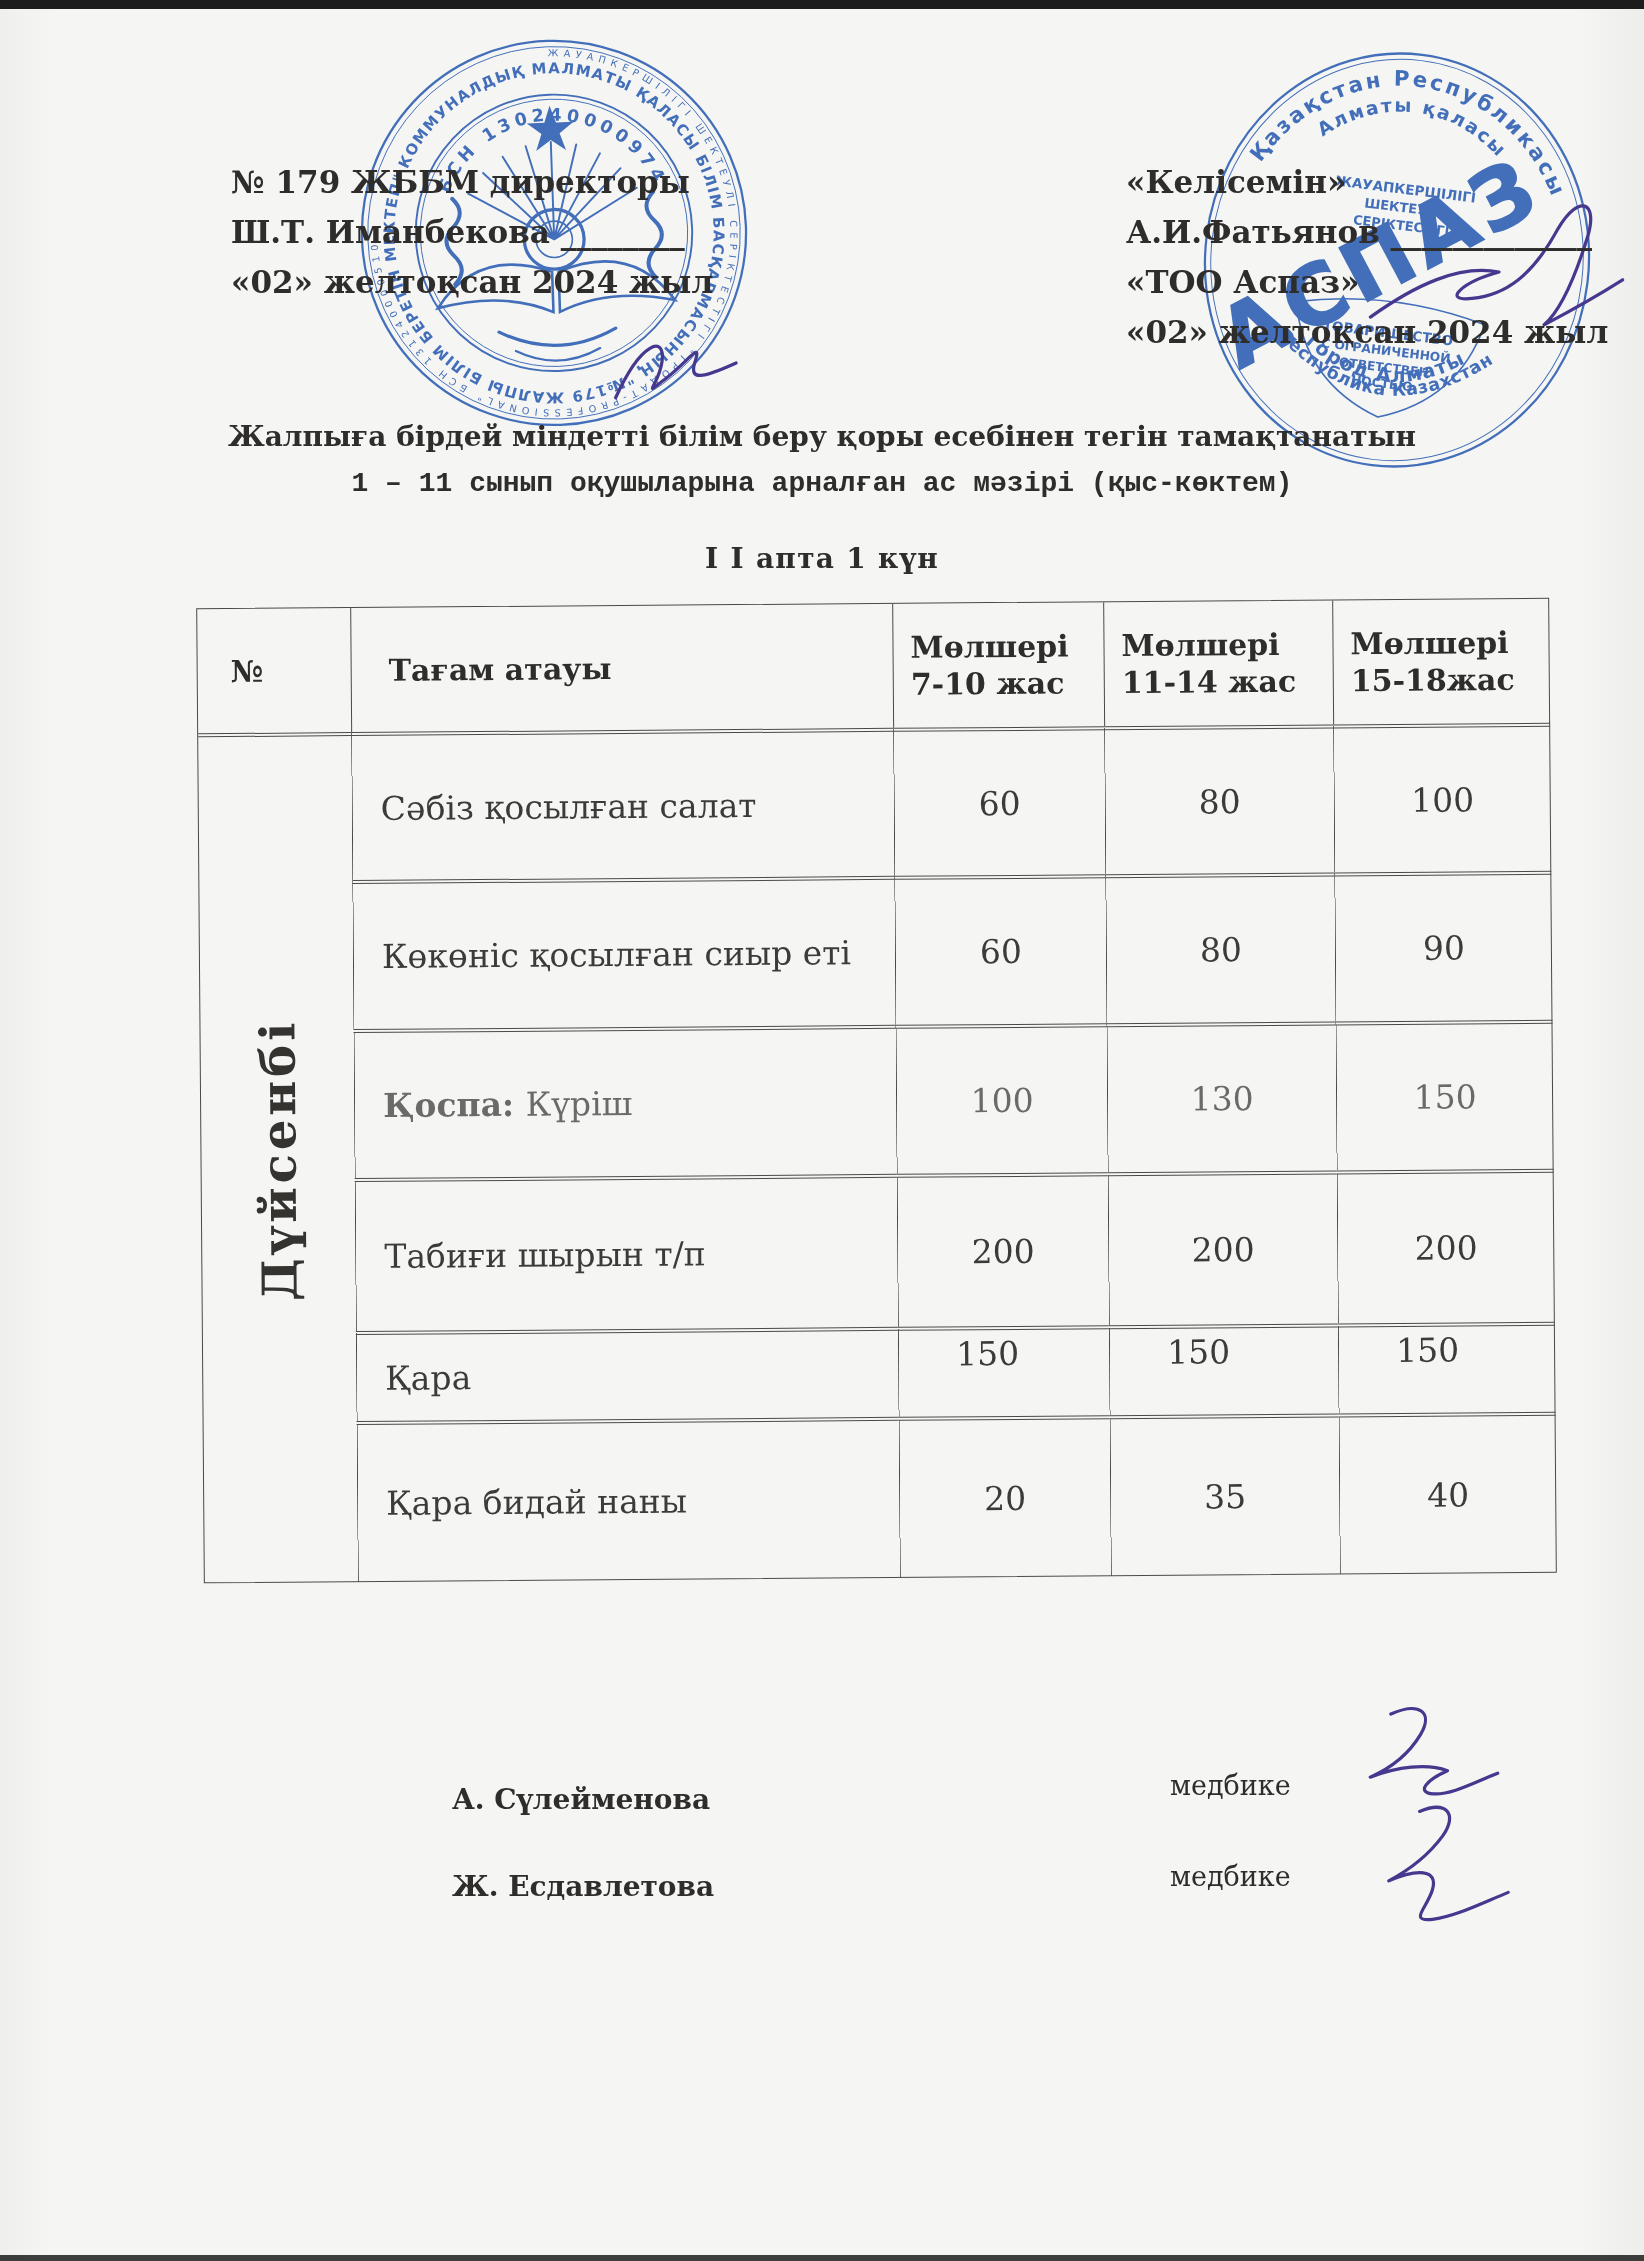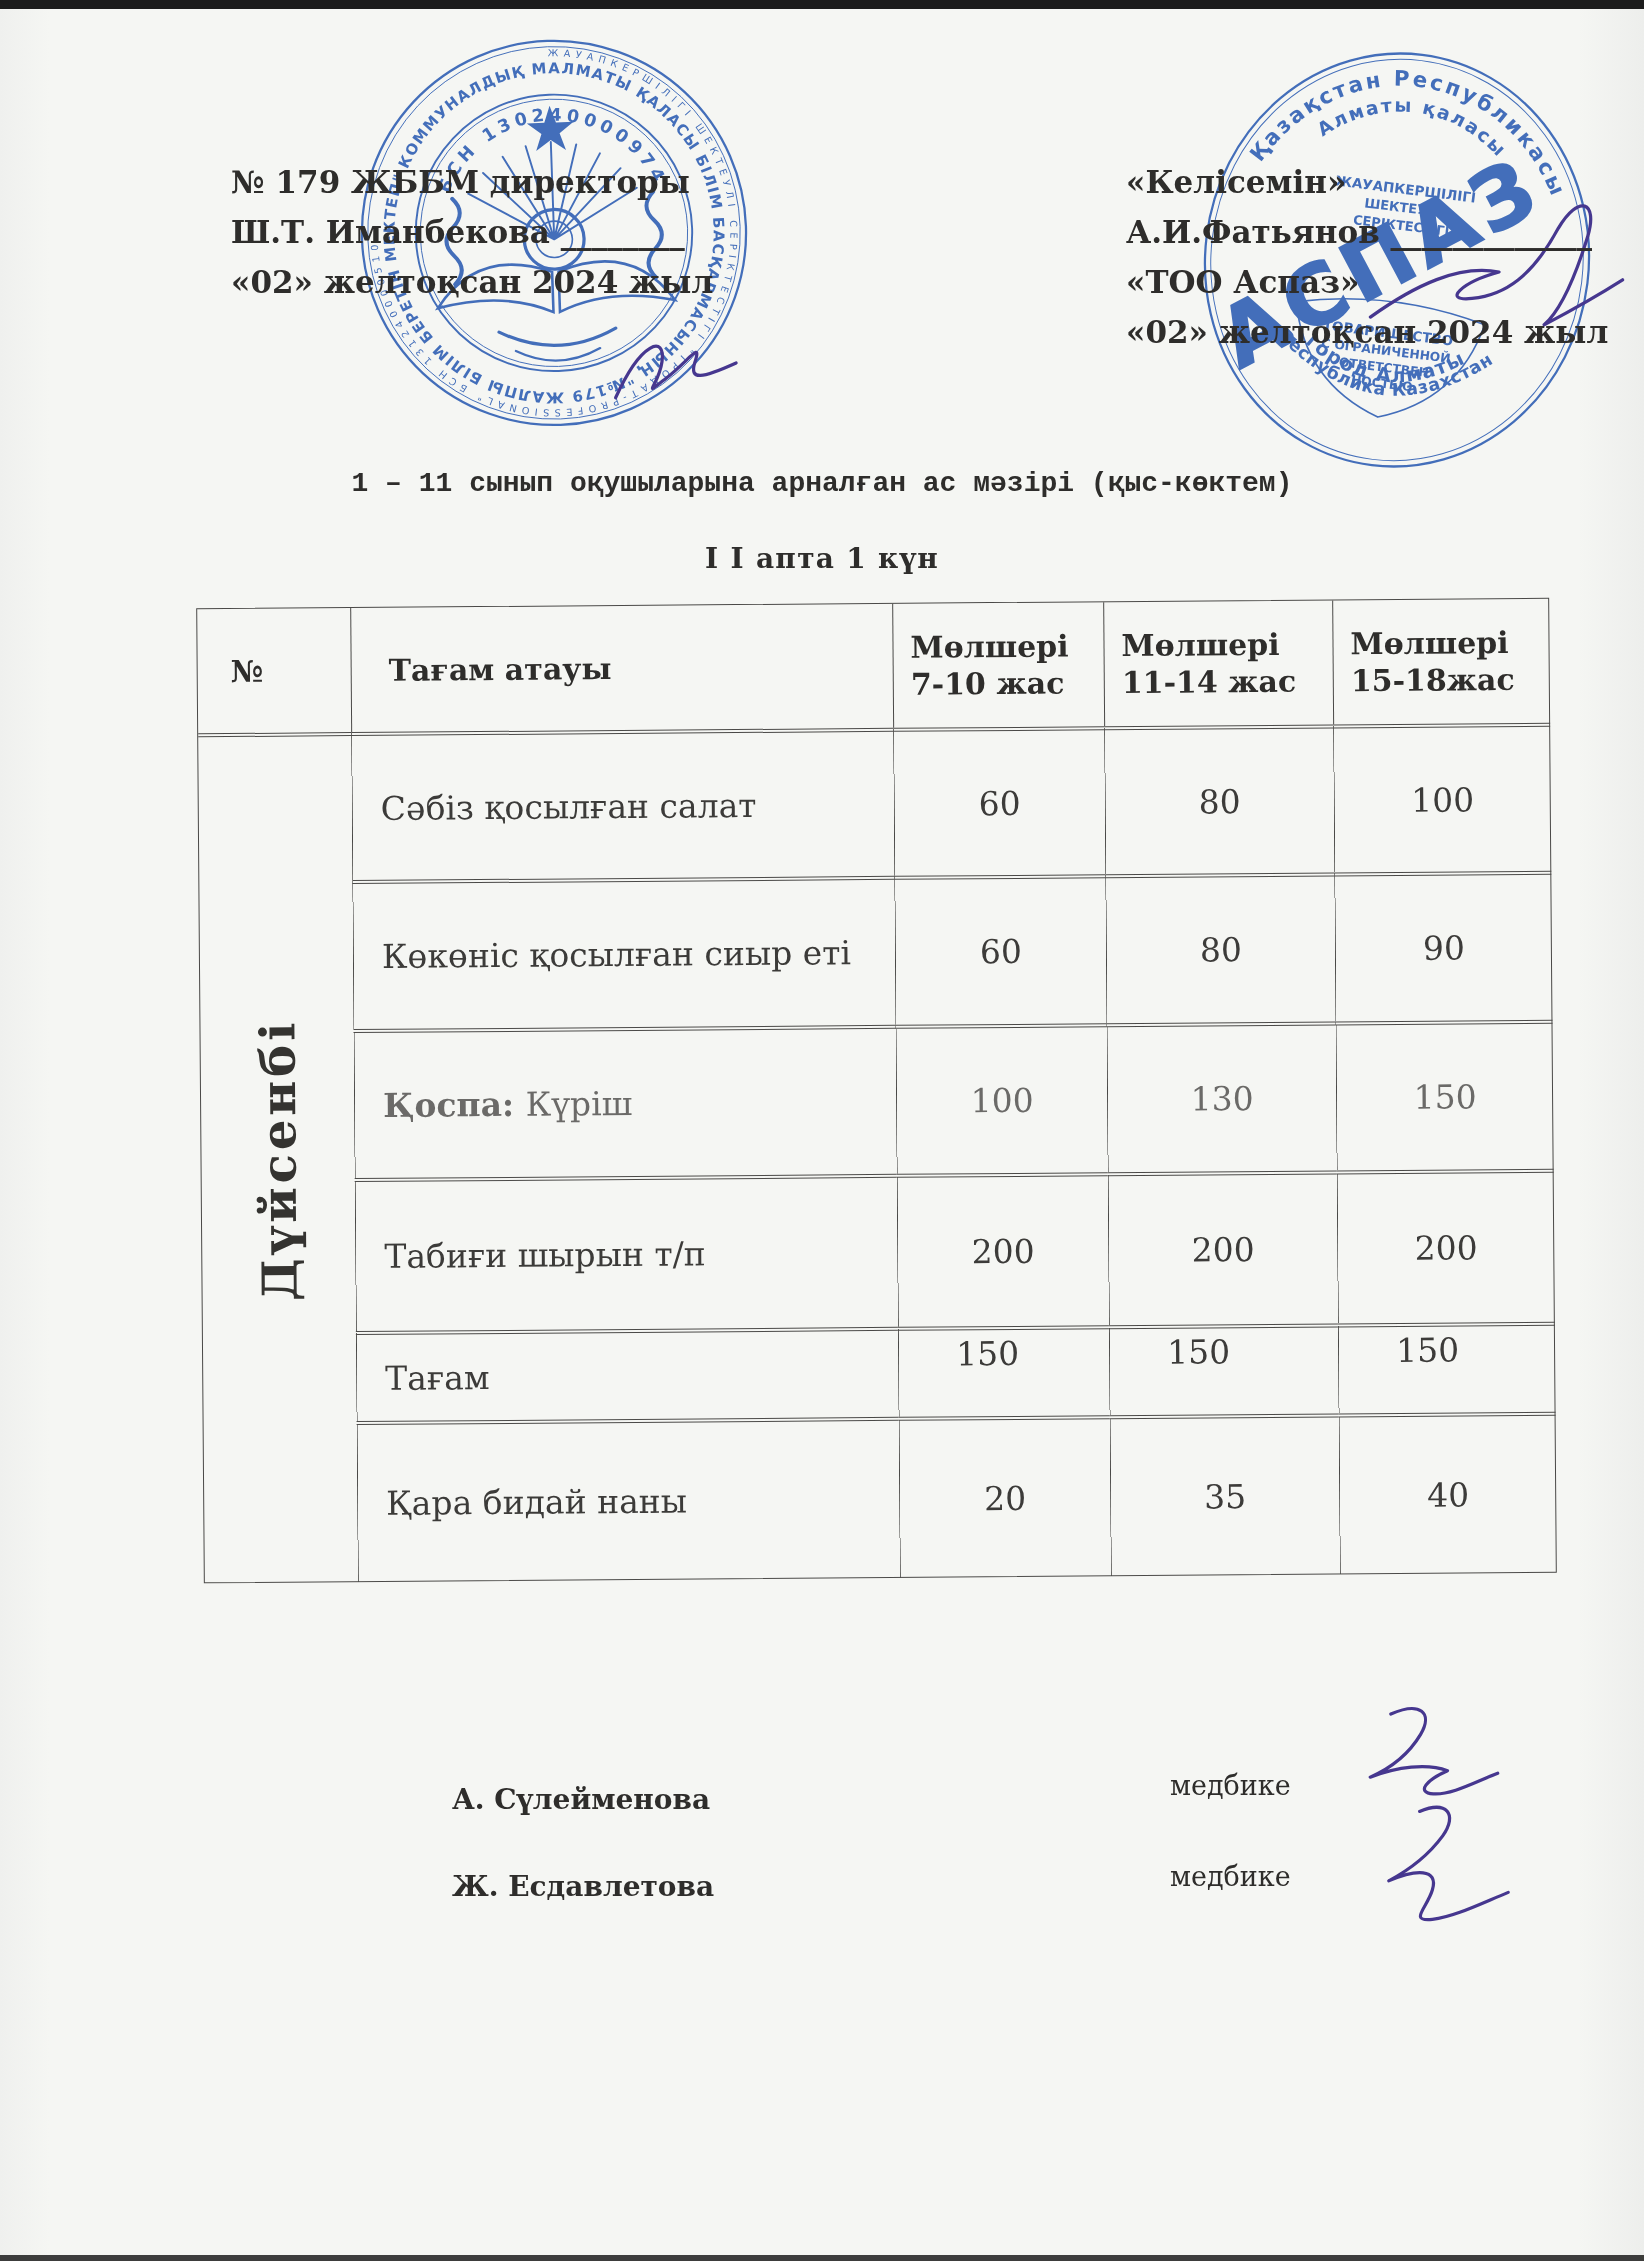--- a/index.html
+++ b/index.html
@@ -176,20 +176,21 @@
     <div>Ш.Т. Иманбекова ________</div>
     <div>«02» желтоқсан 2024 жыл</div>
   </div>
   <div class="approval approval-right">
     <div>«Келісемін»</div>
     <div>А.И.Фатьянов _____________</div>
     <div>«ТОО Аспаз»</div>
     <div>«02» желтоқсан 2024 жыл</div>
   </div>
 
+  <div class="title-line title-1">Жалпыға бірдей міндетті білім беру қоры есебінен тегін тамақтанатын</div>
   <div class="title-line title-2">1 – 11 сынып оқушыларына арналған ас мәзірі (қыс-көктем)</div>
   <div class="subtitle">I I апта 1 күн</div>
 
   <div class="menu-table">
     <div class="cell head head-num col-1 row-1 no-bl no-bt">
         <span>№</span>
       </div>
     <div class="cell head head-name col-2 row-1 no-bt">
         <span>Тағам атауы</span>
       </div>
@@ -257,21 +258,21 @@
         <span>200</span>
       </div>
     <div class="cell val-cell col-4 row-5">
         <span>200</span>
       </div>
     <div class="cell val-cell col-5 row-5">
         <span>200</span>
       </div>
 
     <div class="cell name-cell col-2 row-6">
-        <span>Тағам</span>
+        <span>Қара</span>
       </div>
     <div class="cell val-cell top-left-vals col-3 row-6">
         <span>150</span>
       </div>
     <div class="cell val-cell top-left-vals col-4 row-6">
         <span>150</span>
       </div>
     <div class="cell val-cell top-left-vals col-5 row-6">
         <span>150</span>
       </div>

